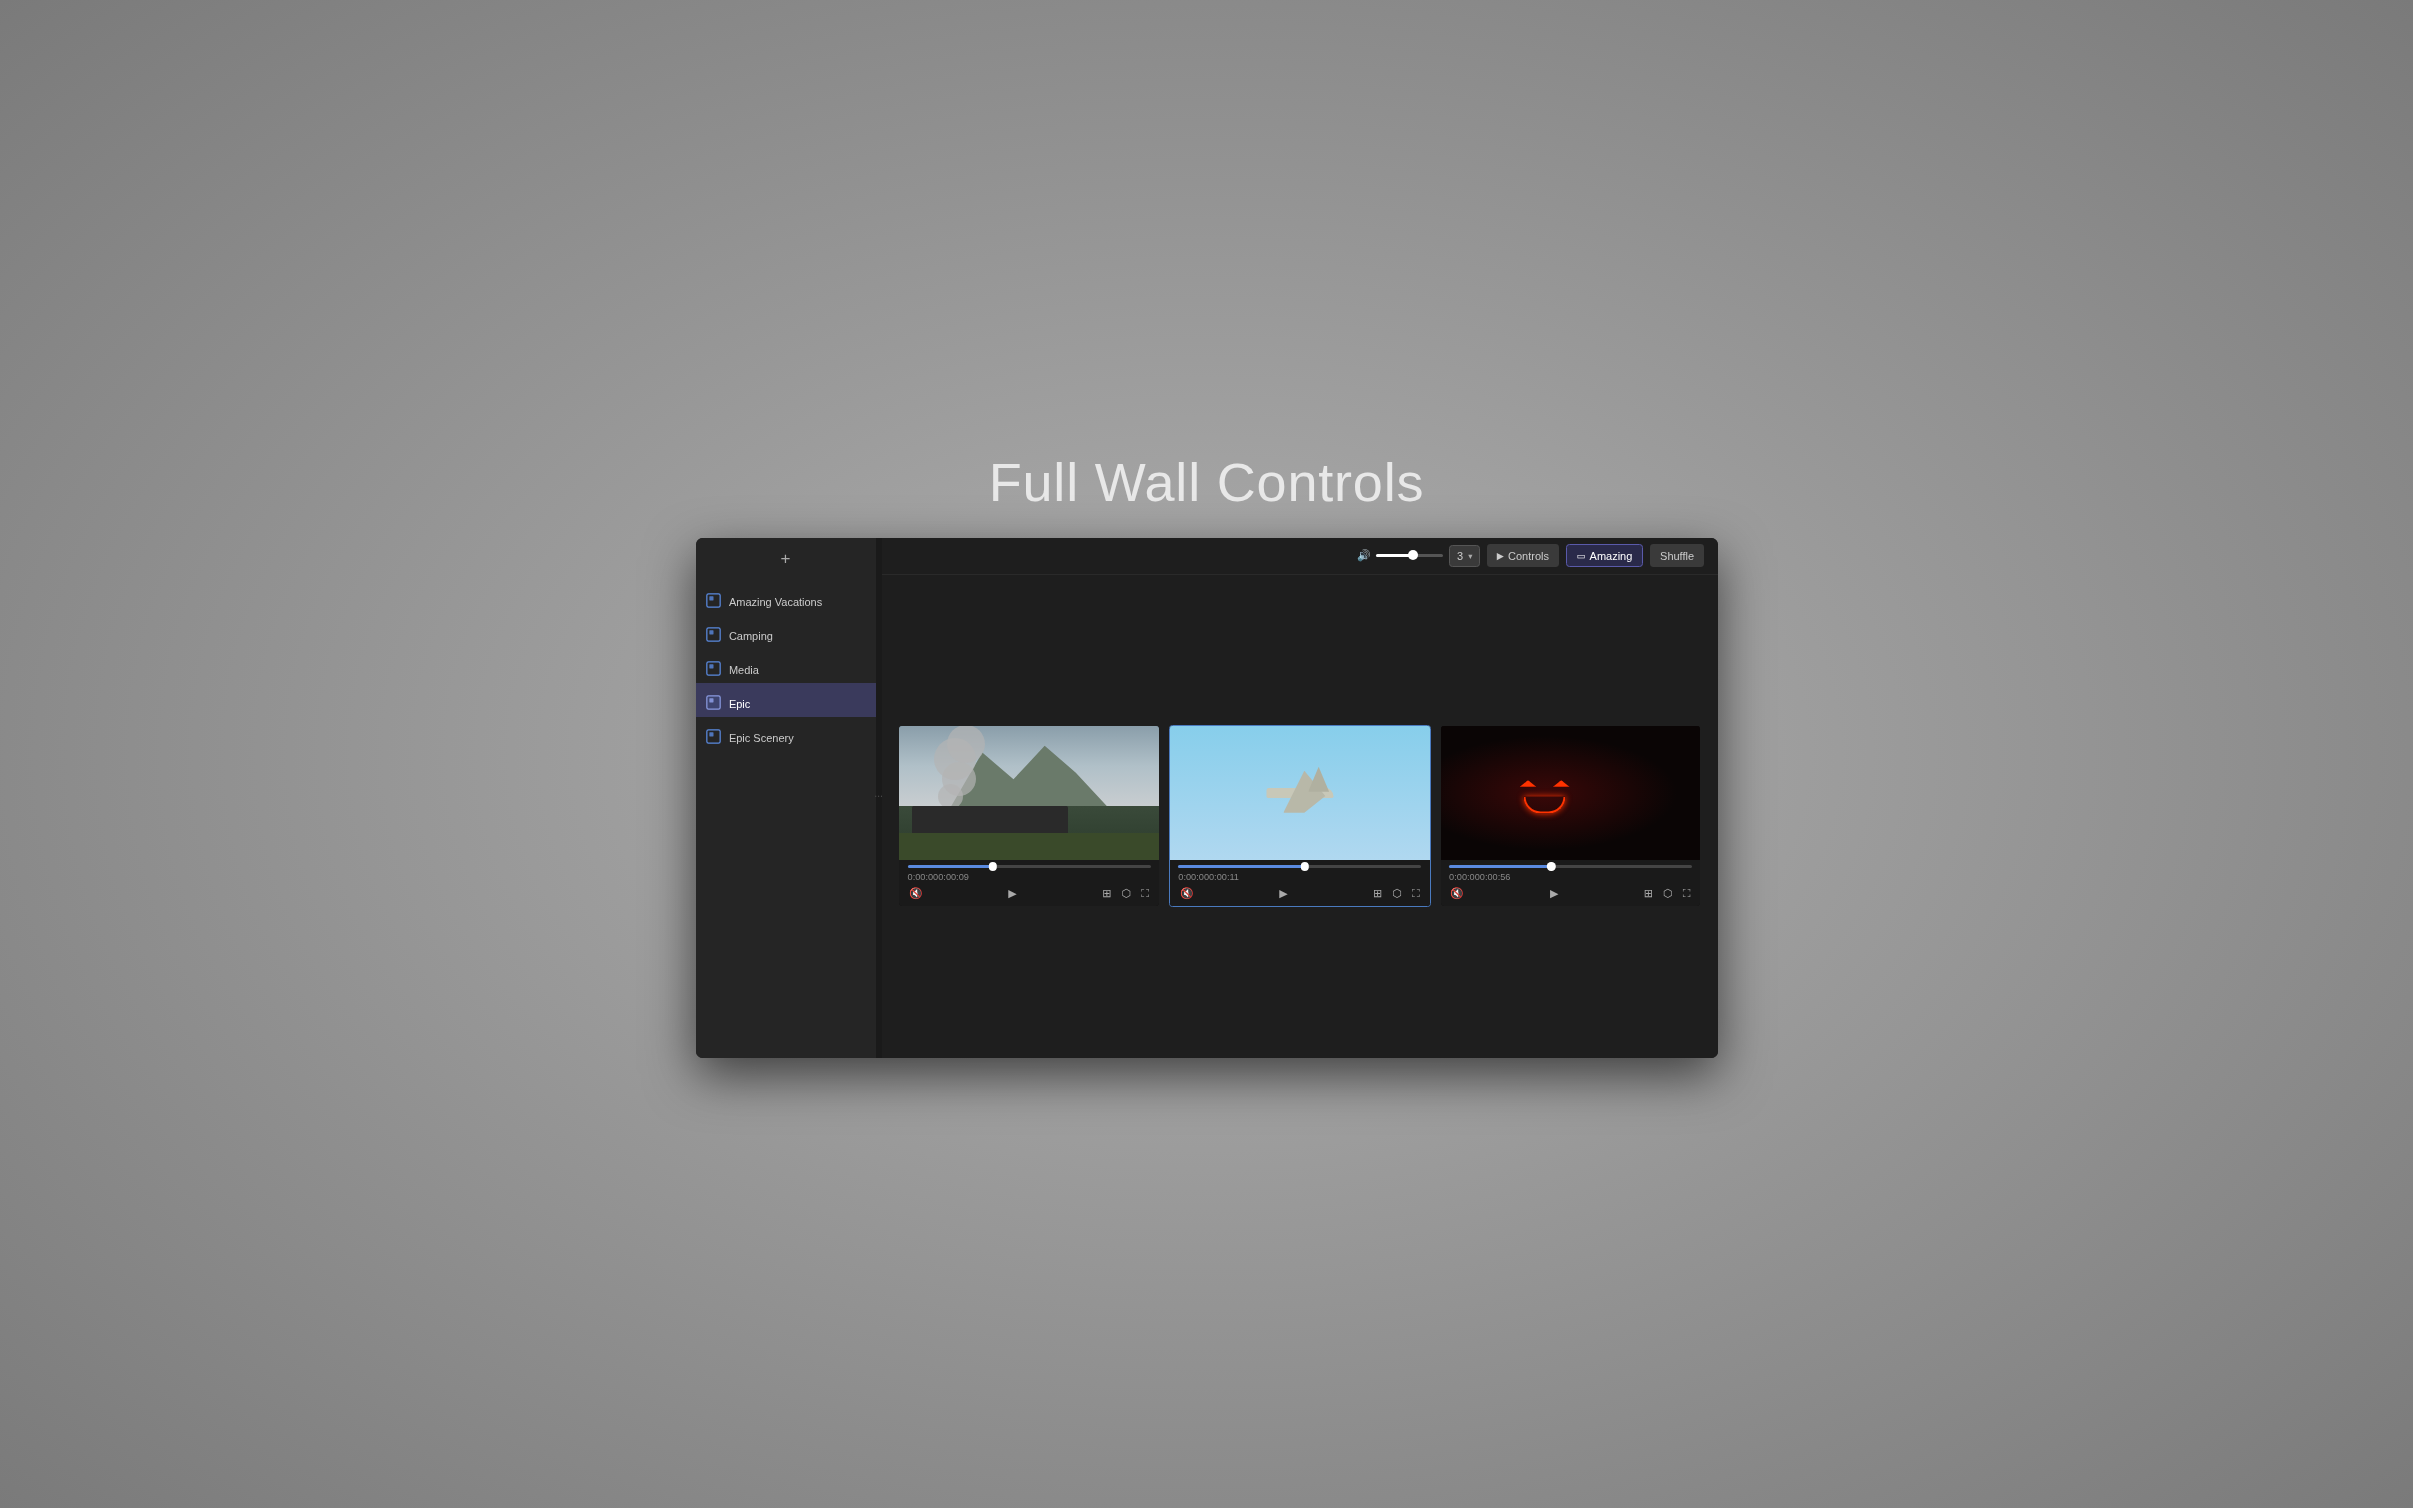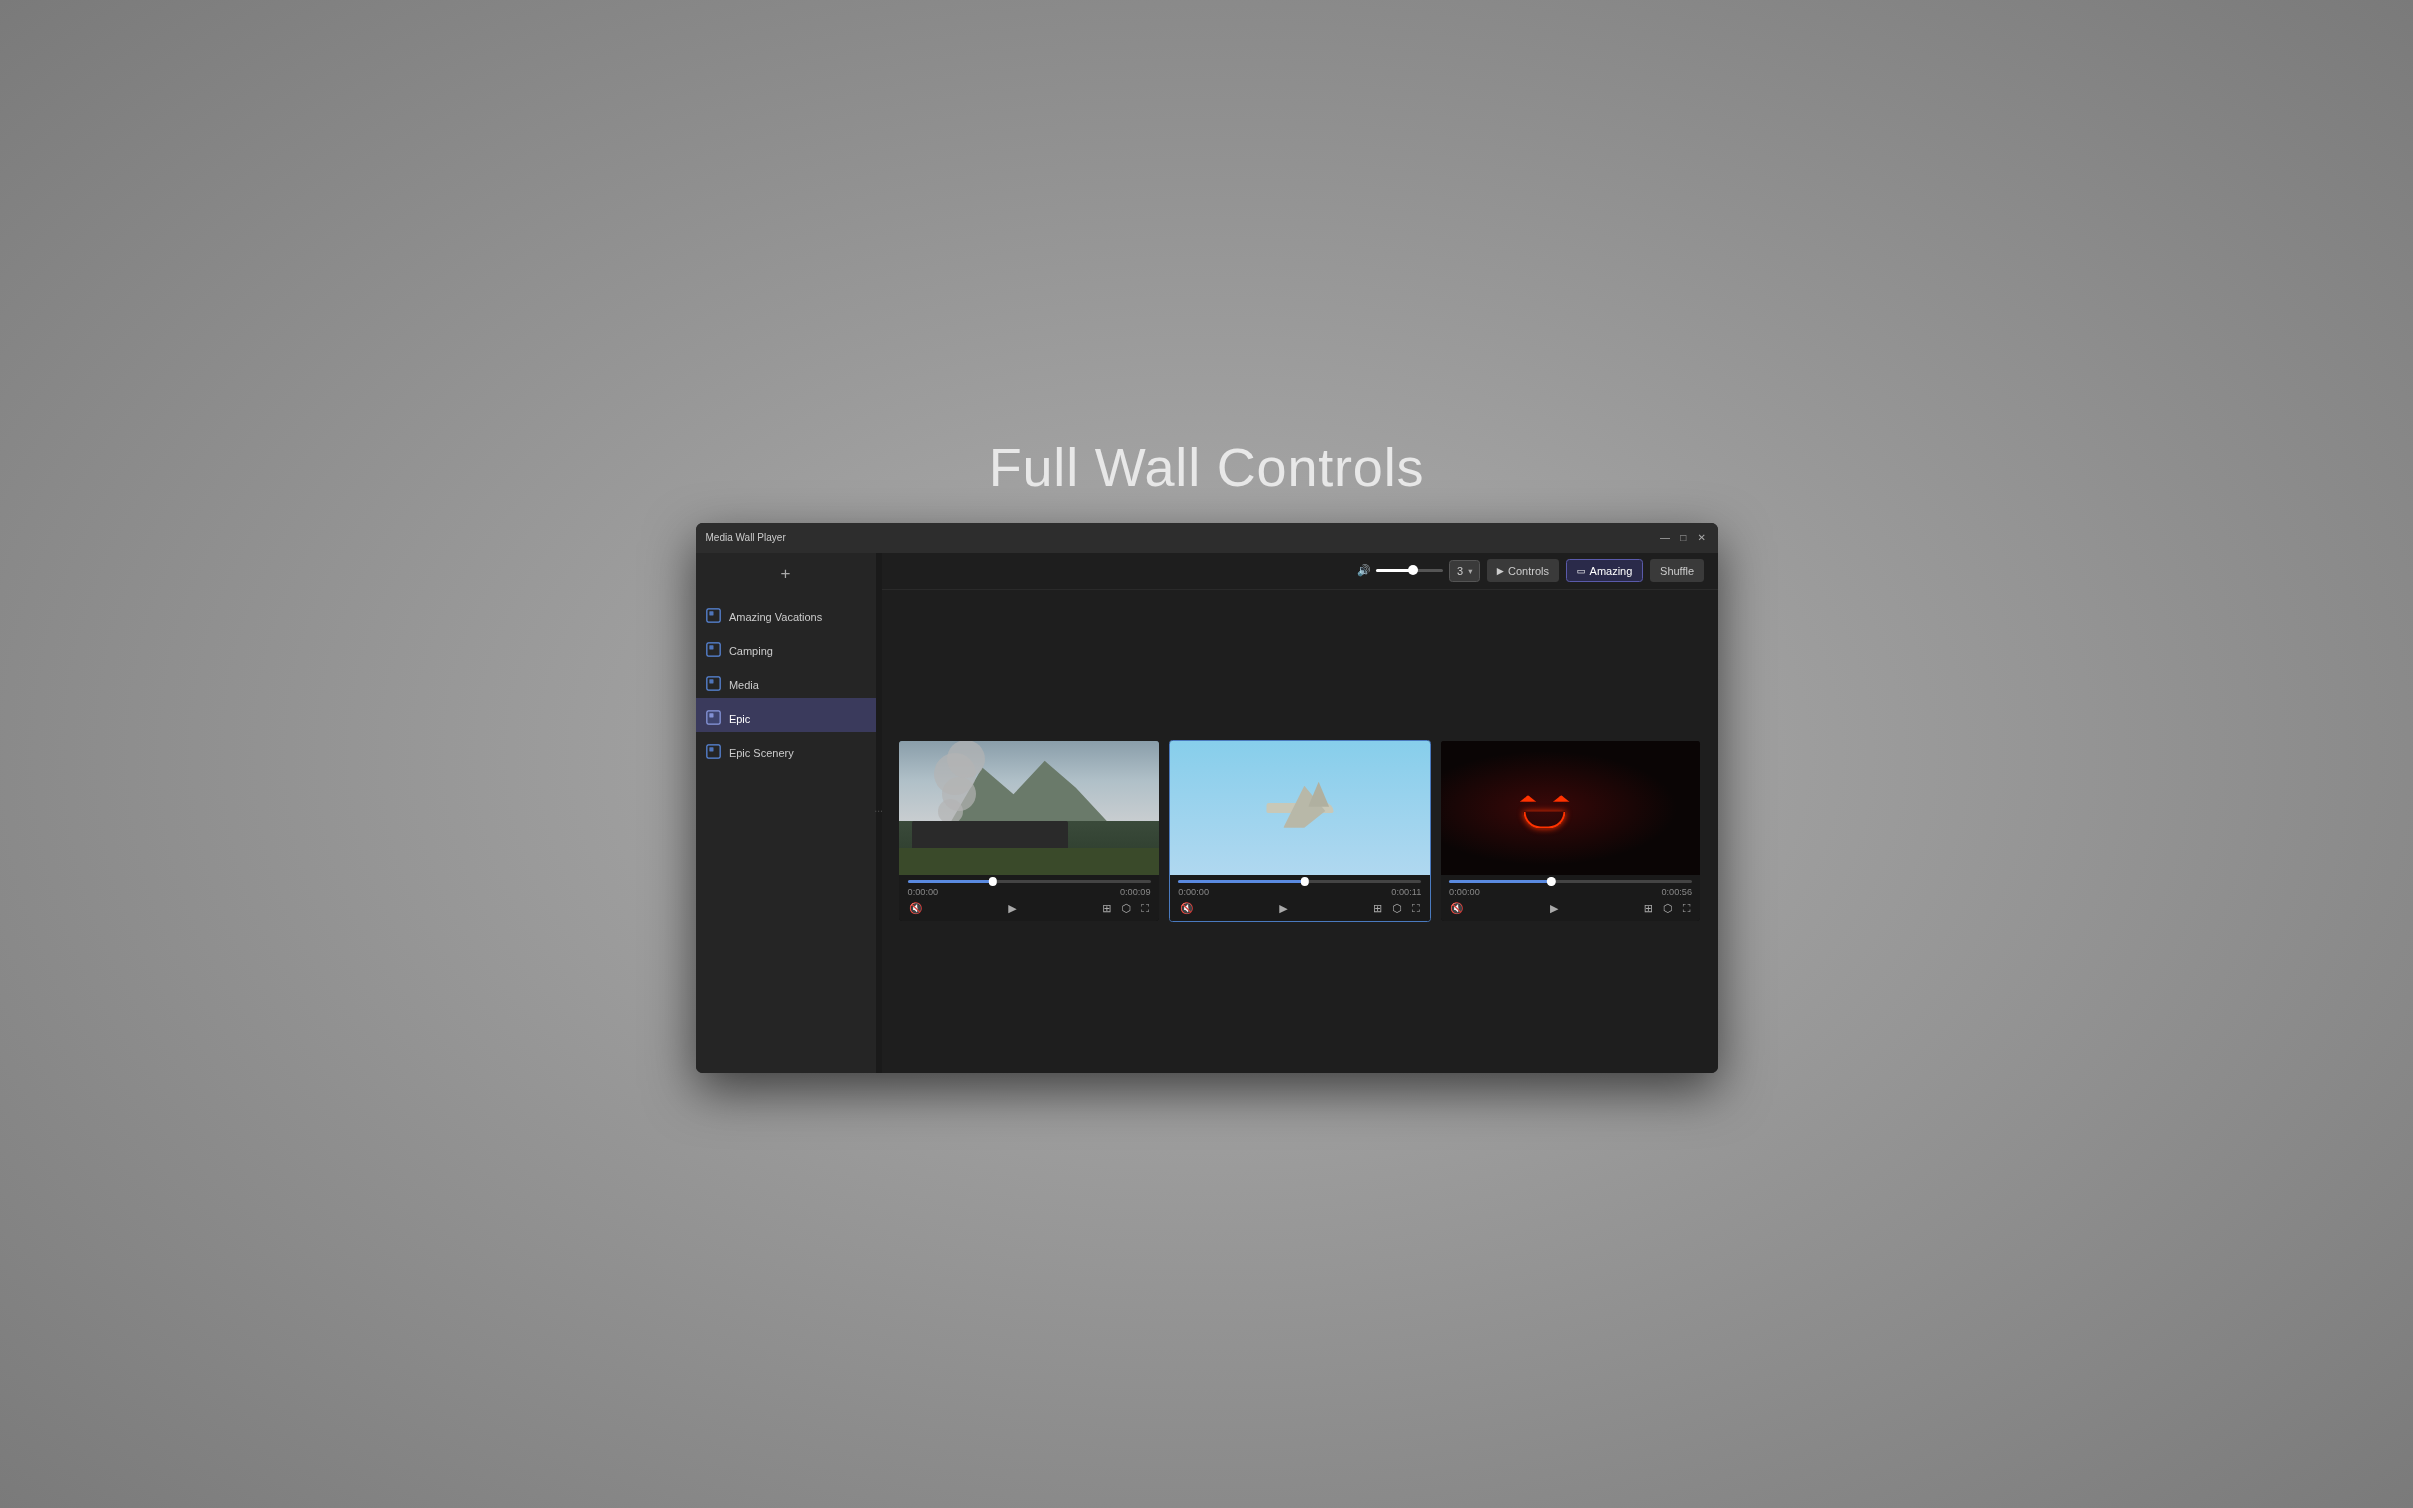--- a/index.html
+++ b/index.html
@@ -450,21 +450,21 @@
       height: 8.4px;
       background: #fff;
       border-radius: 50%;
       position: absolute;
       top: -2.5px;
       transform: translateX(-50%);
     }
 
     .time-row {
       display: flex;
-      justify-content: space-between;
+      justify-content: flex-start;
       color: #888;
       font-size: 9.2px;
       margin-bottom: 3.4px;
     }
 
     .controls-row {
       display: flex;
       align-items: center;
       gap: 6.7px;
     }
@@ -483,28 +483,20 @@
 
     .ctrl-spacer { flex: 1; }
   </style>
 </head>
 <body>
 
 <h1 class="page-title">Full Wall Controls</h1>
 
 <div class="app-window">
 
-  <div class="title-bar">
-    <span class="title-bar-text">Media Wall Player</span>
-    <div class="title-bar-controls">
-      <button class="title-bar-btn">—</button>
-      <button class="title-bar-btn">□</button>
-      <button class="title-bar-btn">✕</button>
-    </div>
-  </div>
 
   <div class="app-body">
 
     <div class="sidebar">
       <div class="add-btn">
         <span>+</span>
       </div>
 
       <div class="sidebar-item">
         <svg class="sidebar-icon" viewBox="0 0 18 18" fill="none">

